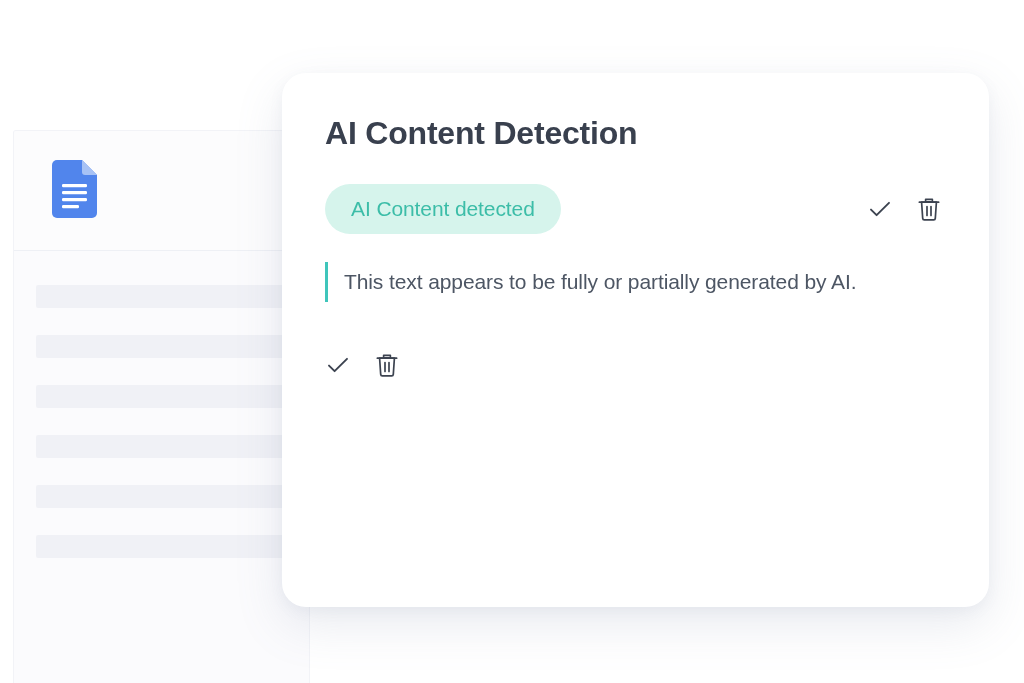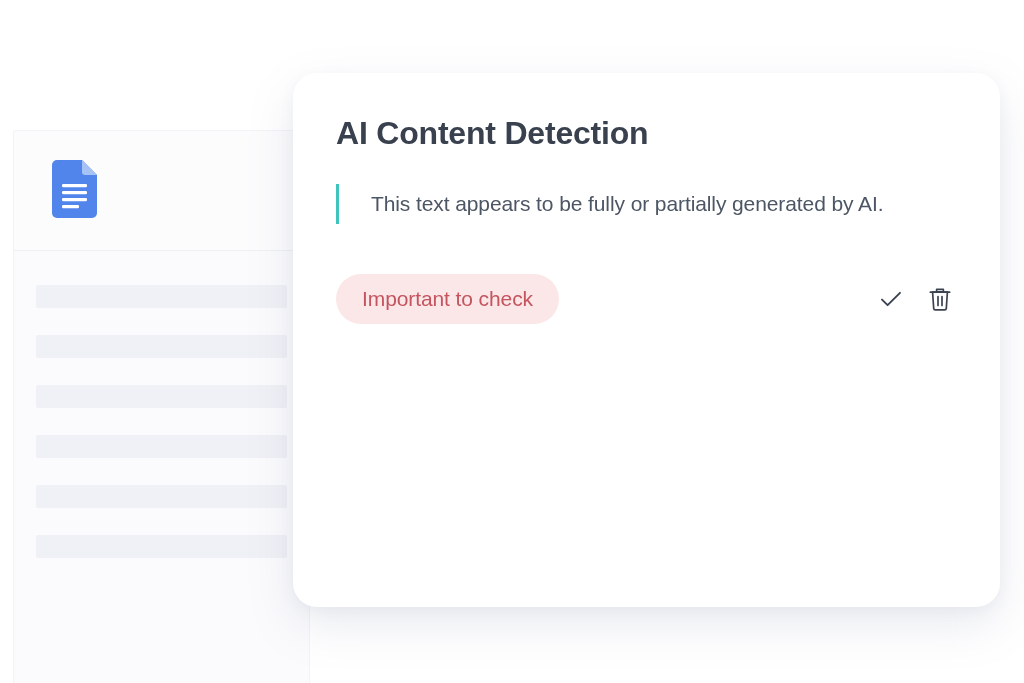--- a/index.html
+++ b/index.html
@@ -56,21 +56,21 @@
   .doc-line {
     height: 23px;
     background: #f0f1f6;
     border-radius: 2px;
     margin-bottom: 27px;
   }
 
   
   #detection-card {
     position: absolute;
-    left: 293px;
+    left: 282px;
     top: 73px;
     width: 707px;
     height: 534px;
     background: #ffffff;
     border-radius: 24px;
     box-shadow: 0 18px 48px rgba(120, 130, 160, 0.16),
                 0 4px 14px rgba(120, 130, 160, 0.07);
     padding: 44px 42px 0 43px;
   }
 
@@ -115,21 +115,21 @@
     width: 26px;
     height: 26px;
     color: #3c4350;
     cursor: pointer;
     display: block;
   }
   .action-icon svg { display: block; width: 100%; height: 100%; }
 
   .finding-body {
     margin-top: 28px;
-    padding-left: 32px;
+    padding-left: 16px;
     border-left: 3px solid #cfd4dc;
     font-size: 21px;
     line-height: 1.92;
     color: #4d5664;
     letter-spacing: -0.1px;
     max-width: 560px;
   }
 
   .finding-body.teal-bar { border-left-color: #3fc5bb; }
   .finding-body.red-bar  { border-left-color: #c05060; }
@@ -161,37 +161,54 @@
     <div class="doc-line"></div>
   </div>
 
 </div>
 
 <div id="detection-card">
 
   <div id="card-title">AI Content Detection</div>
 
   <div class="finding">
-    <div class="finding-body teal-bar">This text appears to be fully or partially generated by AI.</div>
-  </div>
-
-  <div class="finding">
     <div class="finding-head">
-      <span class="badge pink">Important to check</span>
+      <span class="badge teal">AI Content detected</span>
       <span class="actions">
         <span class="action-icon">
           <svg viewBox="0 0 26 26" fill="none" xmlns="http://www.w3.org/2000/svg">
             <path d="M4 13.6L9.6 19.2L22 6.8" stroke="currentColor" stroke-width="1.9" stroke-linecap="round" stroke-linejoin="round"></path>
           </svg>
         </span>
         <span class="action-icon">
           <svg viewBox="0 0 26 26" fill="none" xmlns="http://www.w3.org/2000/svg">
             <path d="M9.6 3.2h6.8v2.4H9.6z" stroke="currentColor" stroke-width="1.6" stroke-linejoin="round"></path>
             <path d="M3.4 6.2h19.2" stroke="currentColor" stroke-width="1.8" stroke-linecap="round"></path>
             <path d="M5.6 6.2h14.8l-1.1 16.2a1.6 1.6 0 0 1-1.6 1.5H8.3a1.6 1.6 0 0 1-1.6-1.5L5.6 6.2z" stroke="currentColor" stroke-width="1.7" stroke-linejoin="round"></path>
             <path d="M11 10.5v9M15 10.5v9" stroke="currentColor" stroke-width="1.7" stroke-linecap="round"></path>
           </svg>
         </span>
       </span>
     </div>
+    <div class="finding-body teal-bar">This text appears to be fully or partially generated by AI.</div>
+  </div>
+
+  <div class="finding">
+    <div class="finding-head">
+      <span class="actions">
+        <span class="action-icon">
+          <svg viewBox="0 0 26 26" fill="none" xmlns="http://www.w3.org/2000/svg">
+            <path d="M4 13.6L9.6 19.2L22 6.8" stroke="currentColor" stroke-width="1.9" stroke-linecap="round" stroke-linejoin="round"></path>
+          </svg>
+        </span>
+        <span class="action-icon">
+          <svg viewBox="0 0 26 26" fill="none" xmlns="http://www.w3.org/2000/svg">
+            <path d="M9.6 3.2h6.8v2.4H9.6z" stroke="currentColor" stroke-width="1.6" stroke-linejoin="round"></path>
+            <path d="M3.4 6.2h19.2" stroke="currentColor" stroke-width="1.8" stroke-linecap="round"></path>
+            <path d="M5.6 6.2h14.8l-1.1 16.2a1.6 1.6 0 0 1-1.6 1.5H8.3a1.6 1.6 0 0 1-1.6-1.5L5.6 6.2z" stroke="currentColor" stroke-width="1.7" stroke-linejoin="round"></path>
+            <path d="M11 10.5v9M15 10.5v9" stroke="currentColor" stroke-width="1.7" stroke-linecap="round"></path>
+          </svg>
+        </span>
+      </span>
+    </div>
   </div>
 
 </div>
 
 </body></html>

